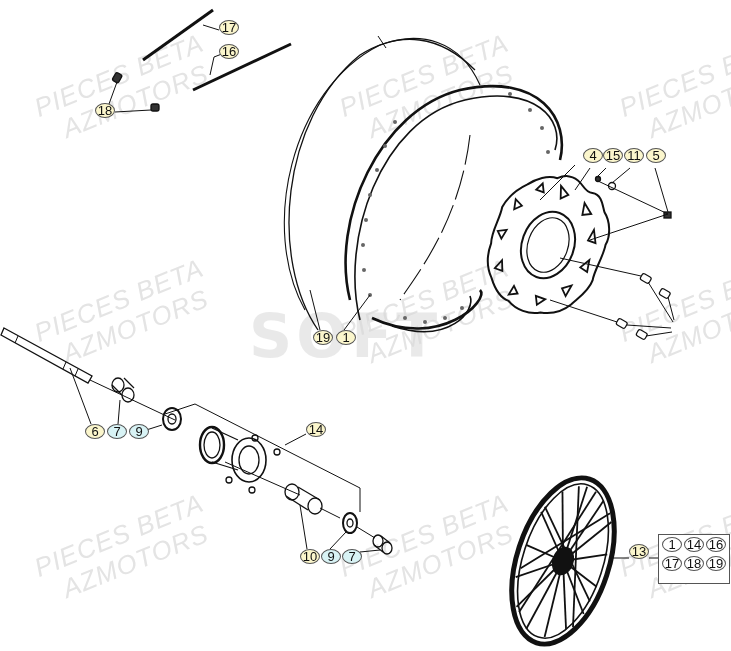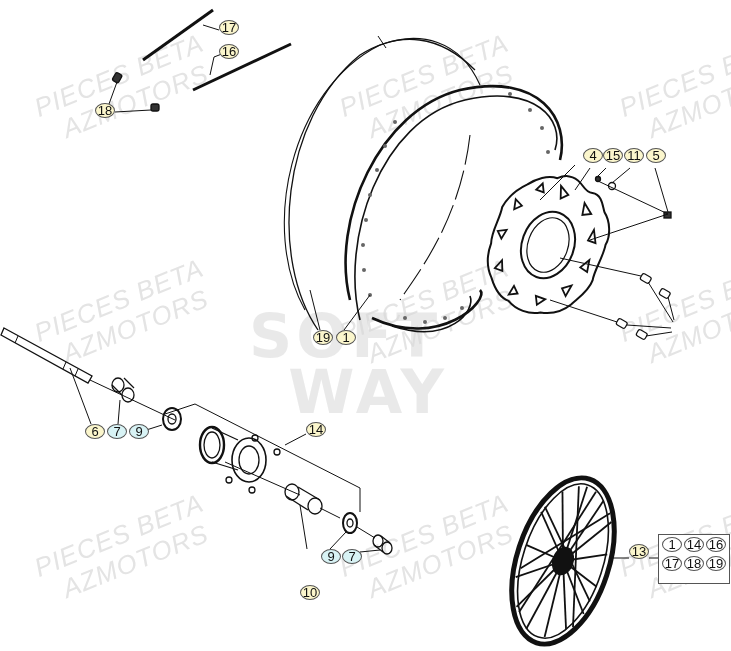--- a/index.html
+++ b/index.html
@@ -25,21 +25,20 @@
   <div class="wm" style="left:615px;top:95px;"><span>PIECES BETA</span><br><span style="padding-left:18px">AZMOTORS</span></div>
   <div class="wm" style="left:30px;top:320px;"><span>PIECES BETA</span><br><span style="padding-left:18px">AZMOTORS</span></div>
   <div class="wm" style="left:335px;top:320px;"><span>PIECES BETA</span><br><span style="padding-left:18px">AZMOTORS</span></div>
   <div class="wm" style="left:615px;top:320px;"><span>PIECES BETA</span><br><span style="padding-left:18px">AZMOTORS</span></div>
   <div class="wm" style="left:30px;top:555px;"><span>PIECES BETA</span><br><span style="padding-left:18px">AZMOTORS</span></div>
   <div class="wm" style="left:335px;top:555px;"><span>PIECES BETA</span><br><span style="padding-left:18px">AZMOTORS</span></div>
   <div class="wm" style="left:615px;top:555px;"><span>PIECES BETA</span><br><span style="padding-left:18px">AZMOTORS</span></div>
 
   <div class="center-wm" style="left:228px;top:308px;width:230px;">
     <div style="text-align:center;padding-left:4px">SOFT</div>
-    <div style="text-align:right;padding-right:10px">WAY</div>
   </div>
 
   <svg class="art" width="731" height="651" viewBox="0 0 731 651">
     <g fill="none" stroke="#111" stroke-width="1.3">
 
       <line x1="143" y1="60" x2="213" y2="10" stroke-width="3"></line>
       <line x1="193" y1="90" x2="291" y2="44" stroke-width="3"></line>
       <line x1="203" y1="25" x2="219" y2="30" stroke-width="1"></line>
       <line x1="214" y1="57" x2="227" y2="52" stroke-width="1"></line>
       <line x1="214" y1="57" x2="210" y2="75" stroke-width="1"></line>
@@ -226,21 +225,21 @@
   <div class="callout c-yellow" style="left:603px;top:148px;">15</div>
   <div class="callout c-yellow" style="left:624px;top:148px;">11</div>
   <div class="callout c-yellow" style="left:646px;top:148px;">5</div>
   <div class="callout c-yellow" style="left:688px;top:318px;margin-left:43px;">15</div>
   <div class="callout c-yellow" style="left:313px;top:330px;">19</div>
   <div class="callout c-yellow" style="left:336px;top:330px;">1</div>
   <div class="callout c-yellow" style="left:85px;top:424px;">6</div>
   <div class="callout c-blue" style="left:107px;top:424px;">7</div>
   <div class="callout c-blue" style="left:129px;top:424px;">9</div>
   <div class="callout c-yellow" style="left:306px;top:422px;">14</div>
-  <div class="callout c-yellow" style="left:300px;top:549px;margin-top:36px;">10</div>
+  <div class="callout c-yellow" style="left:300px;top:549px;">10</div>
   <div class="callout c-blue" style="left:321px;top:549px;">9</div>
   <div class="callout c-blue" style="left:342px;top:549px;">7</div>
   <div class="callout c-yellow" style="left:629px;top:532px;margin-top:12px;">13</div>
 
   <div class="kit-box">
     <div class="kit-row">
       <div class="callout c-white">1</div>
       <div class="callout c-white">14</div>
       <div class="callout c-white">16</div>
     </div>

